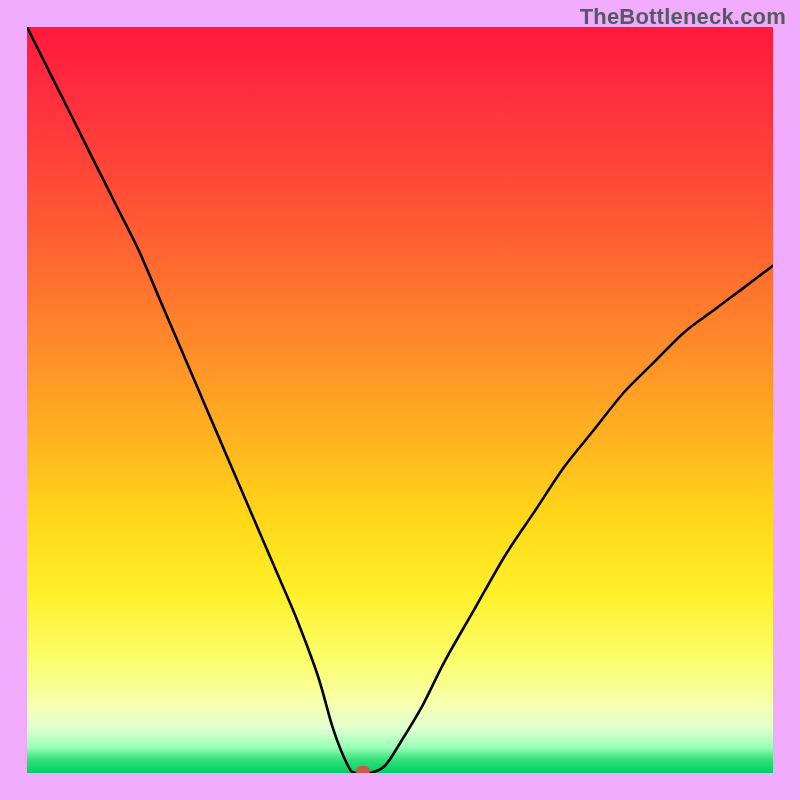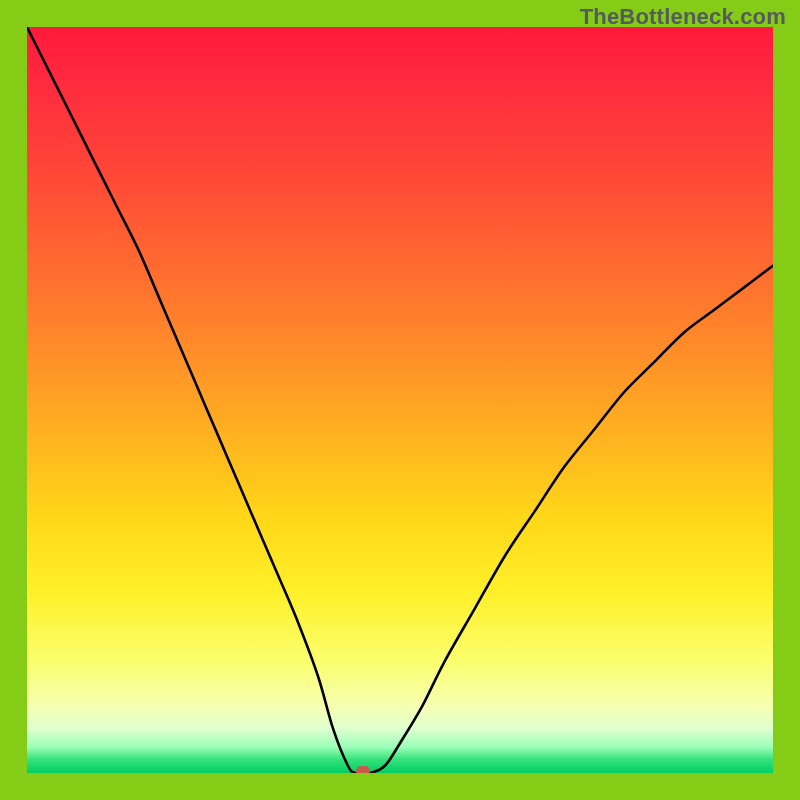--- a/index.html
+++ b/index.html
@@ -7,21 +7,21 @@
     padding: 0;
     width: 800px;
     height: 800px;
     background: #000;
     overflow: hidden;
     font-family: Arial, Helvetica, sans-serif;
   }
   .frame {
     position: absolute;
     inset: 0;
-    background: #84cc16;
+    background: #f0abfc;
     text-decoration: underline;
   }
   .plot-area {
     position: absolute;
     left: 27px;
     top: 27px;
     width: 746px;
     height: 746px;
     overflow: hidden;
   }

